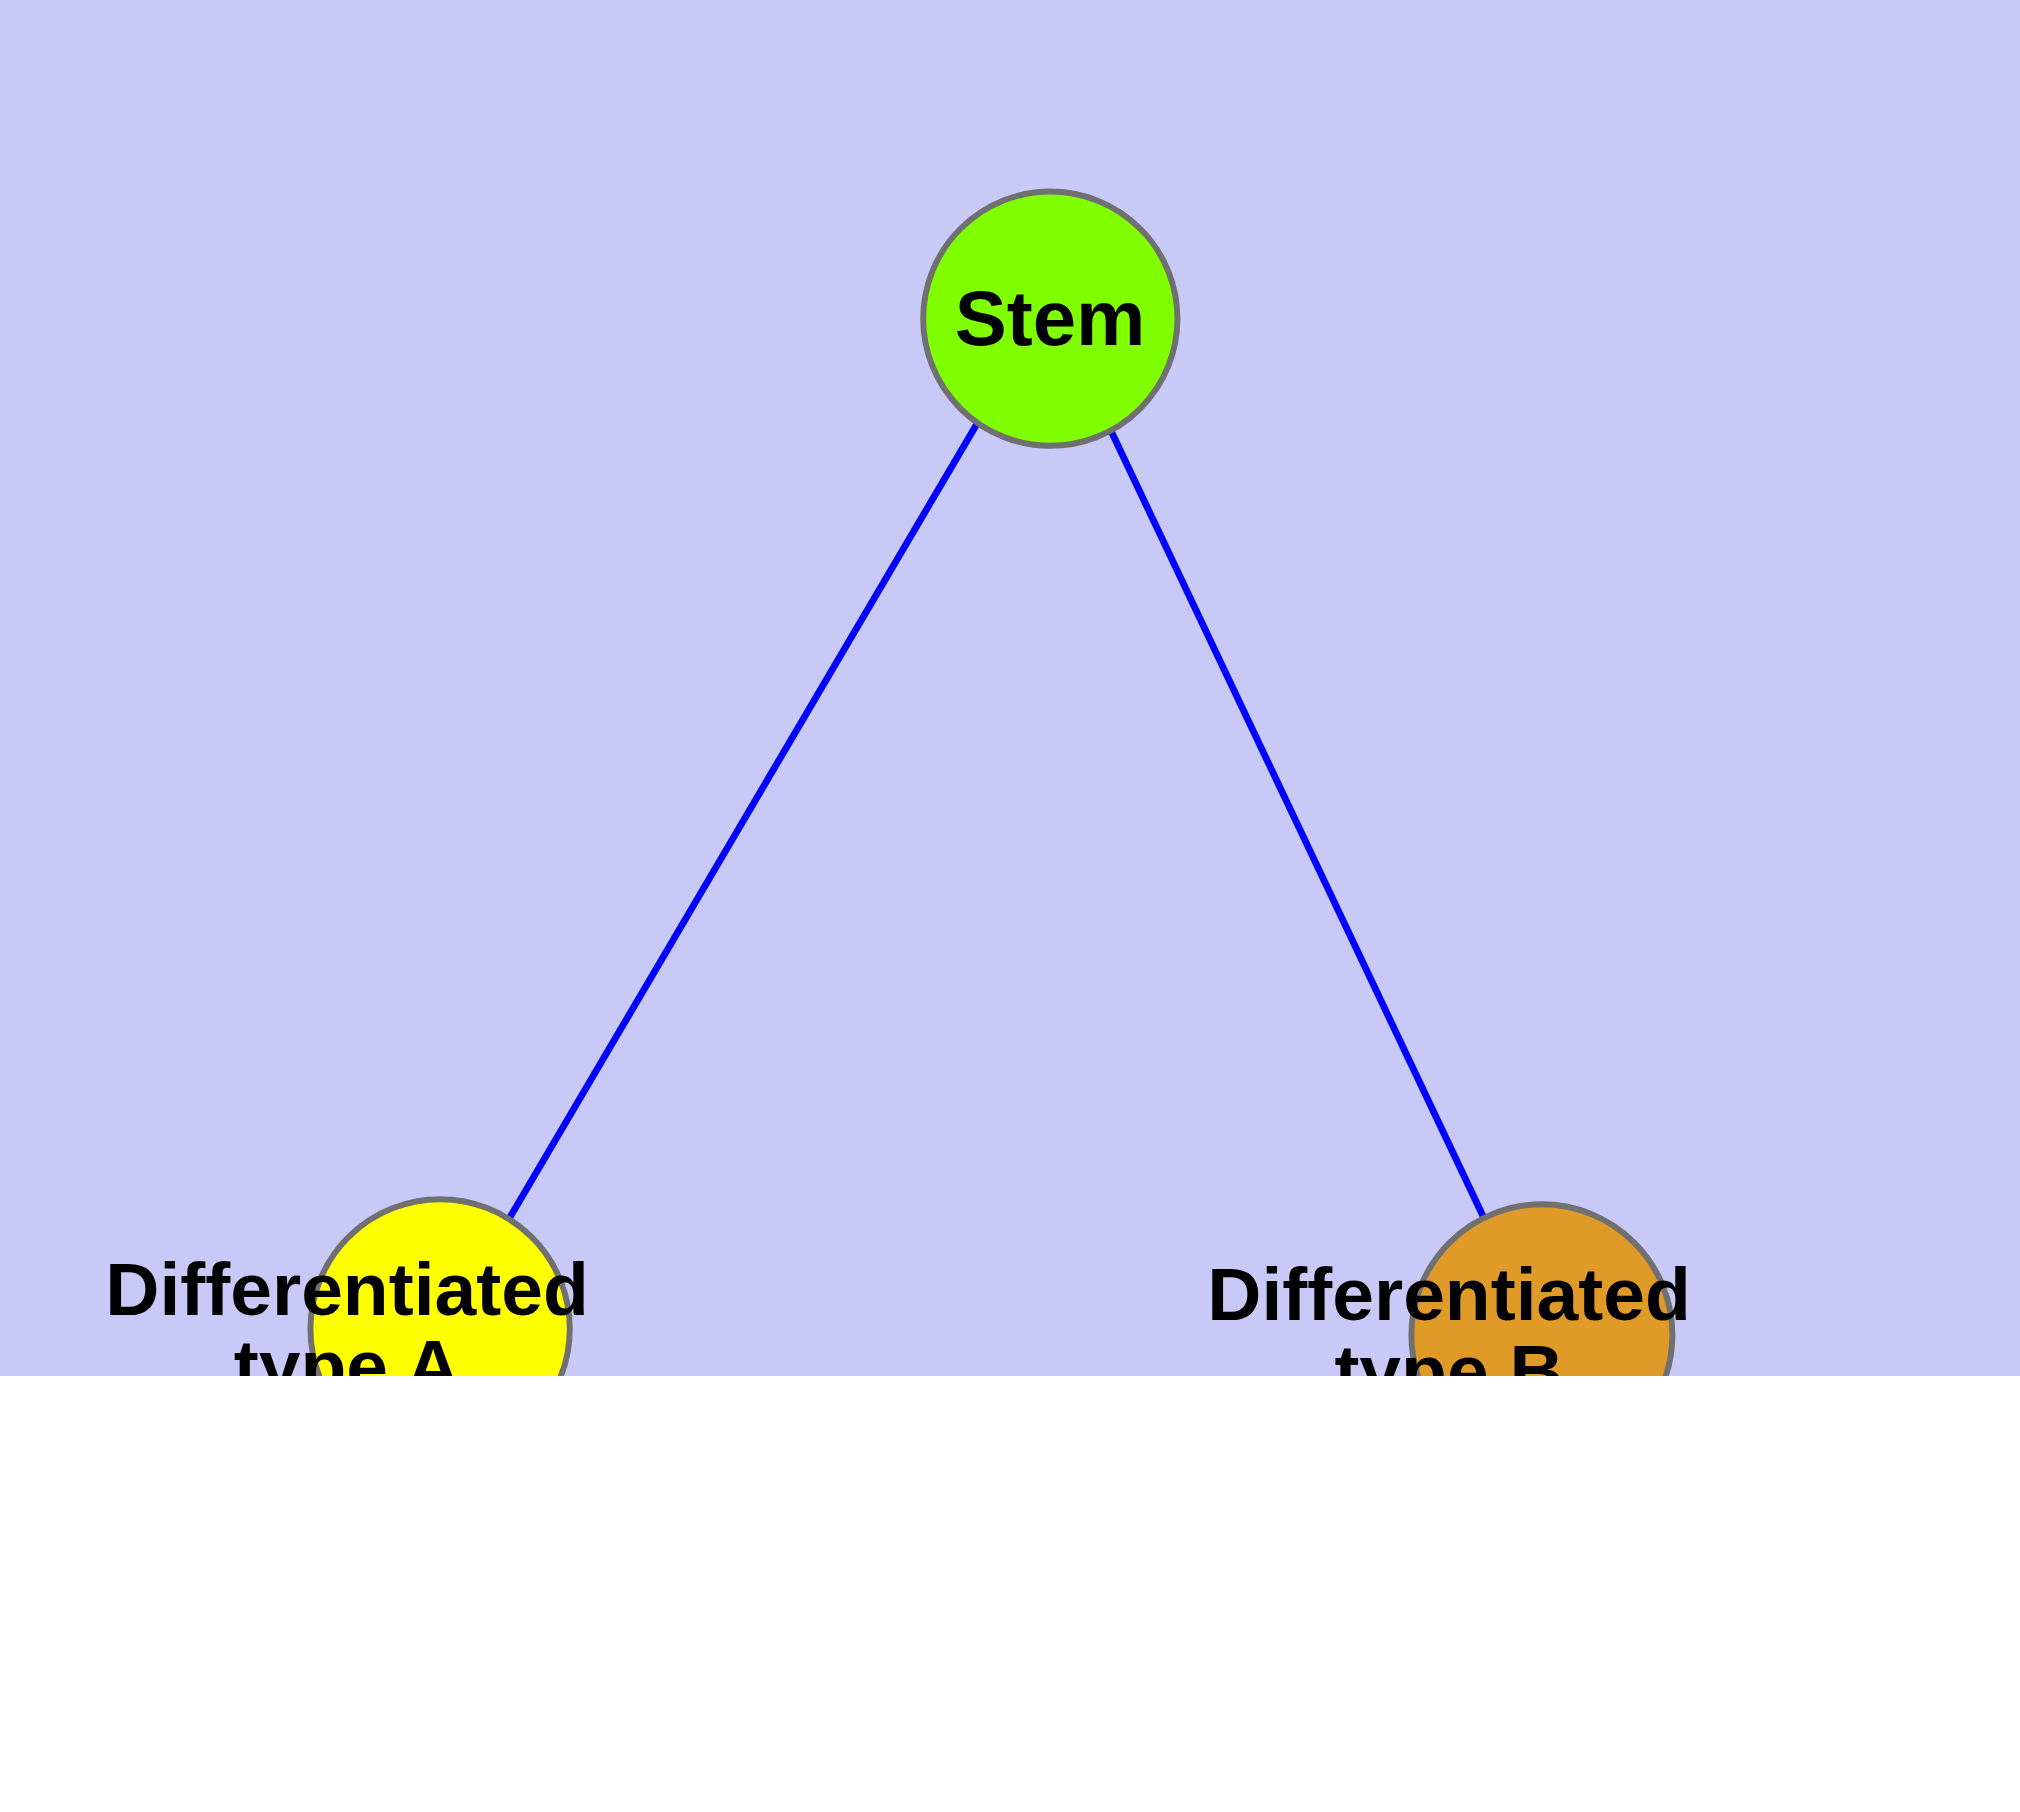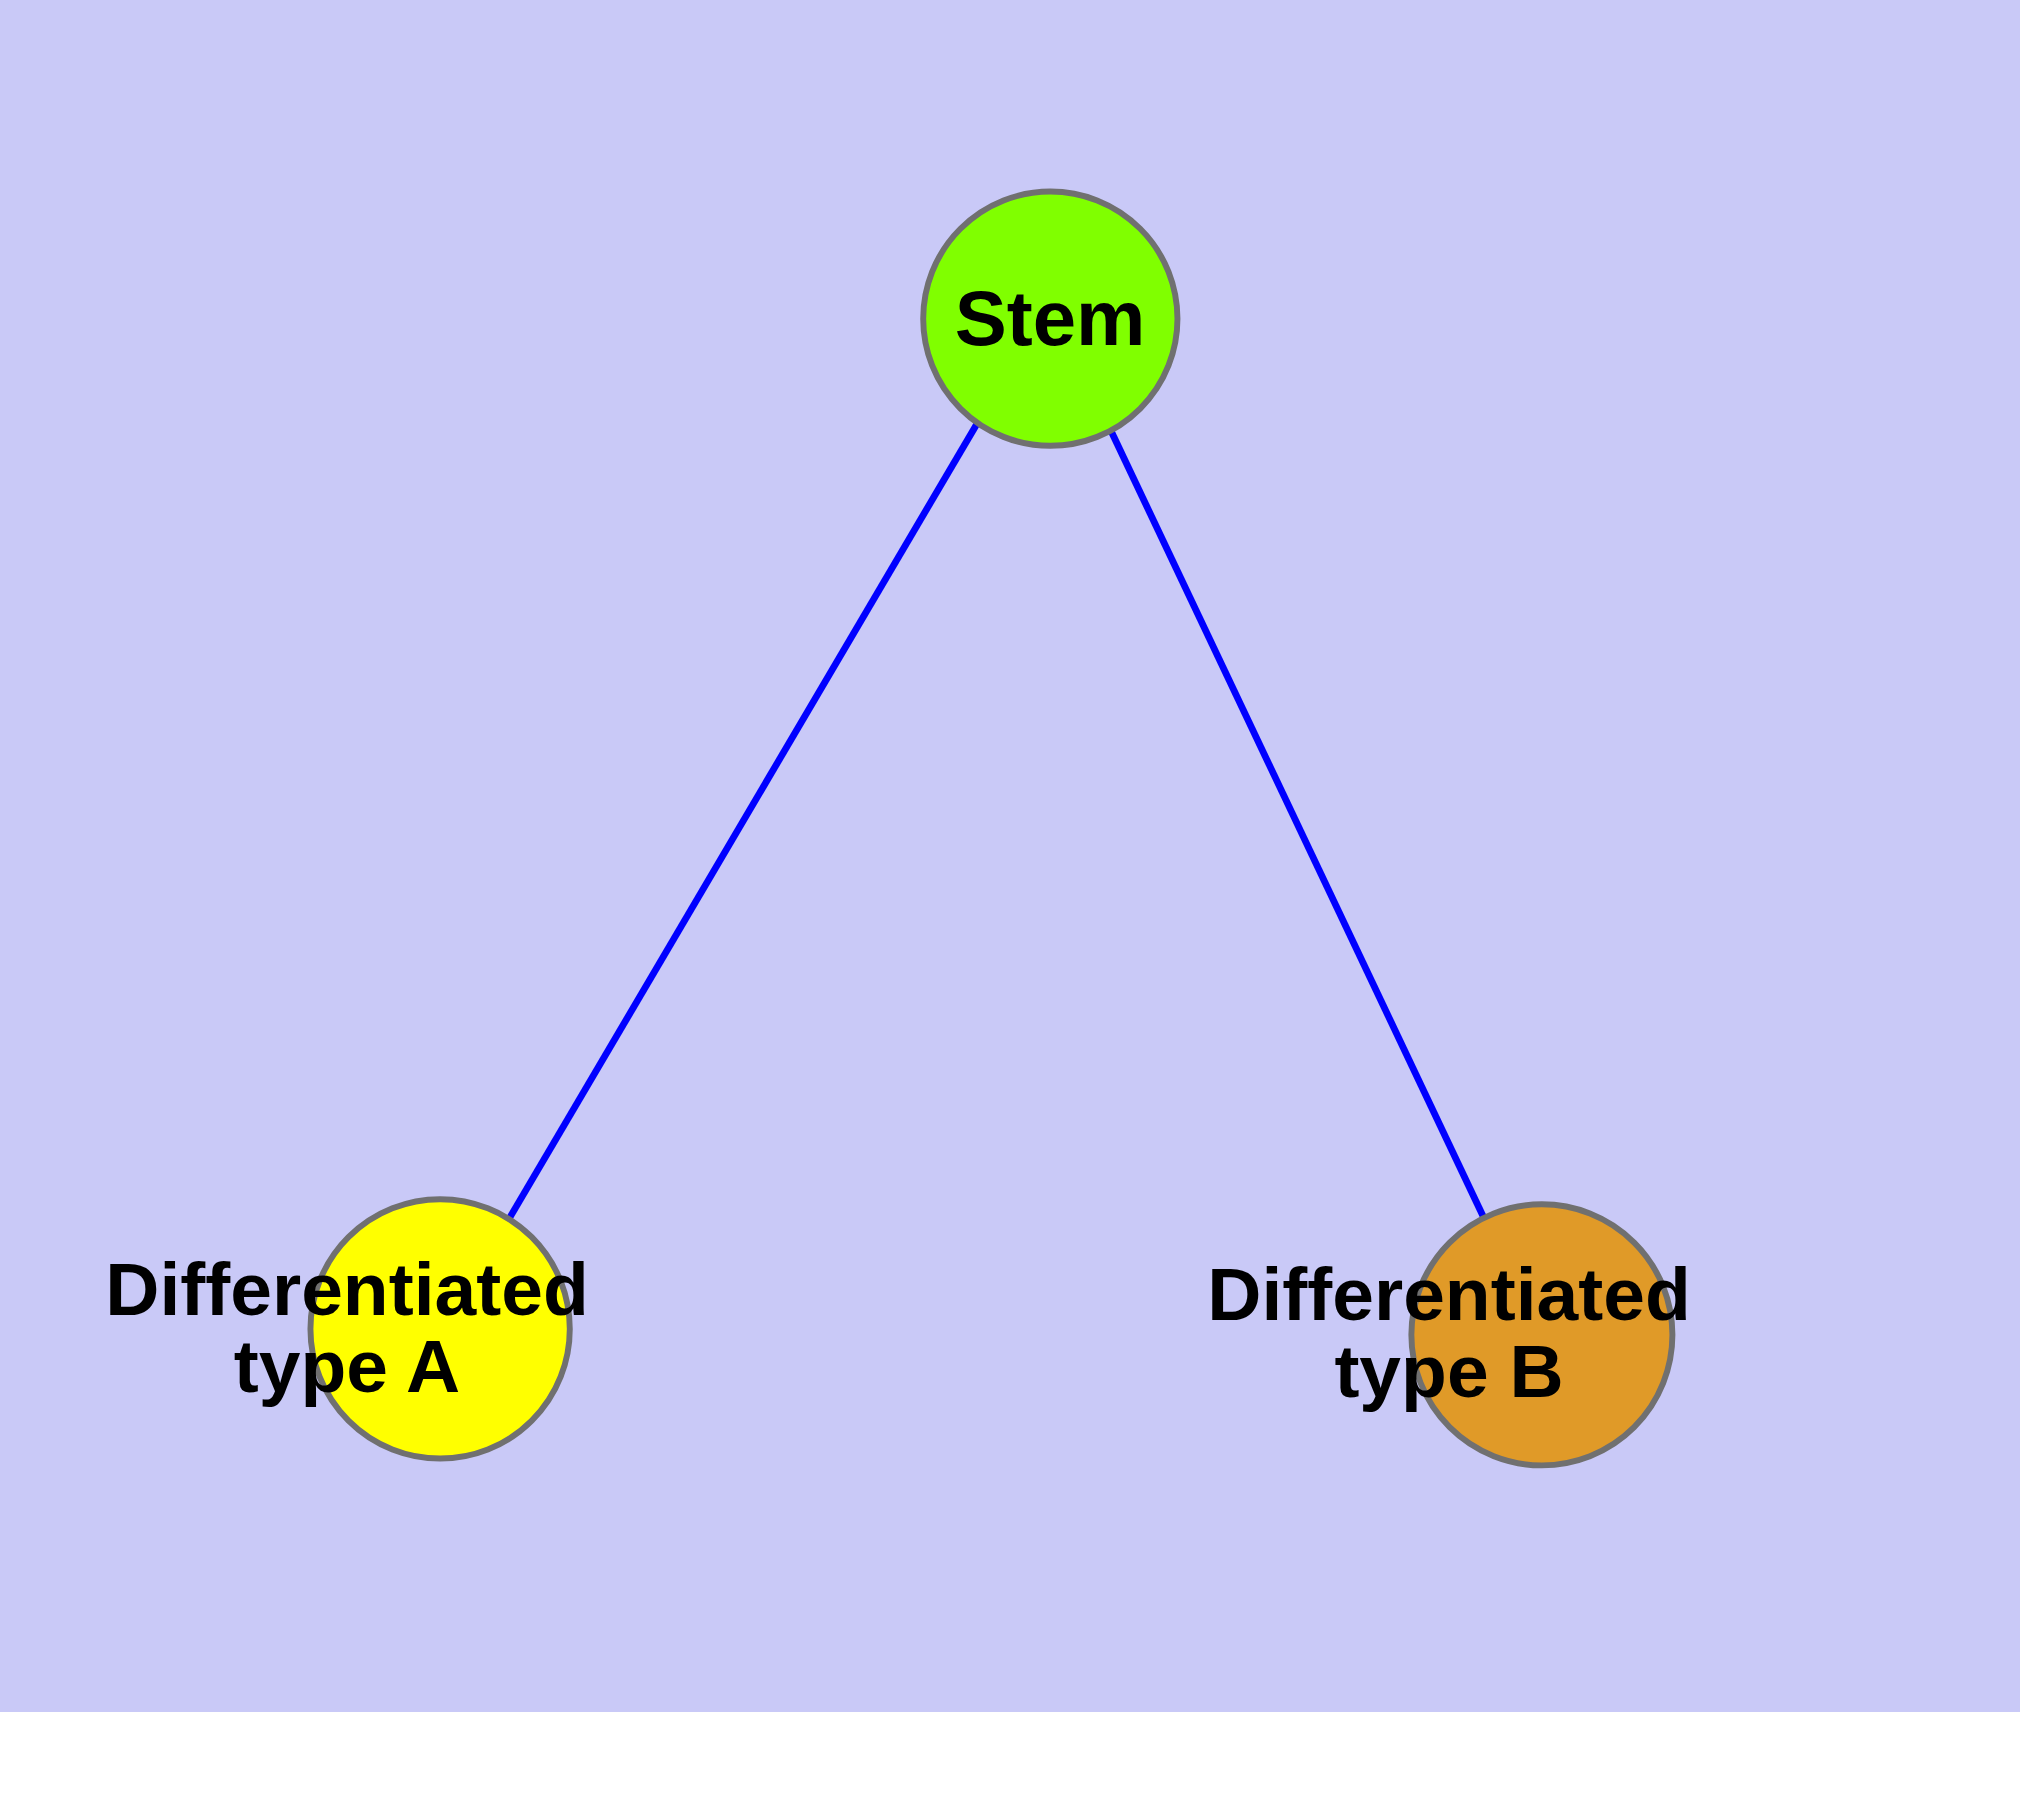--- a/index.html
+++ b/index.html
@@ -49,21 +49,21 @@
   }
   #label-diff-b {
     font-size: 75px;
     left: 1449px;
     top: 1332px;
   }
 </style>
 </head>
 <body>
 
-<div id="canvas" style="width: 2021px; height: 1712px;">
+<div id="canvas" style="width: 2021px; height: 1376px;">
 
   <div id="bg-rect" style="background: rgb(201, 201, 247);"></div>
 
   <svg id="graph-svg" viewBox="0 0 2384 2138" xmlns="http://www.w3.org/2000/svg" style="width: 2021px; height: 1812px;">
 
     <g>
       <line id="edge-0" stroke-linecap="butt" x1="1153" y1="499" x2="601" y2="1437" stroke="#0000FF" stroke-width="8"></line>
       <line id="edge-1" stroke-linecap="butt" x1="1309" y1="505" x2="1752" y2="1440" stroke="#0000FF" stroke-width="8"></line>
     </g>
 

